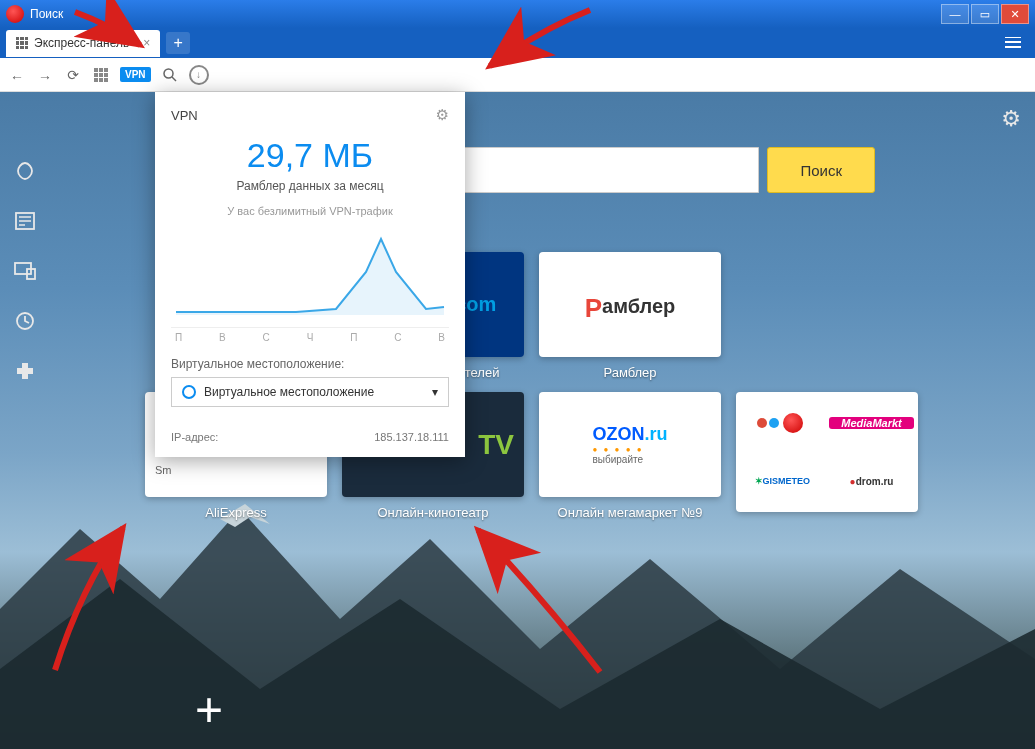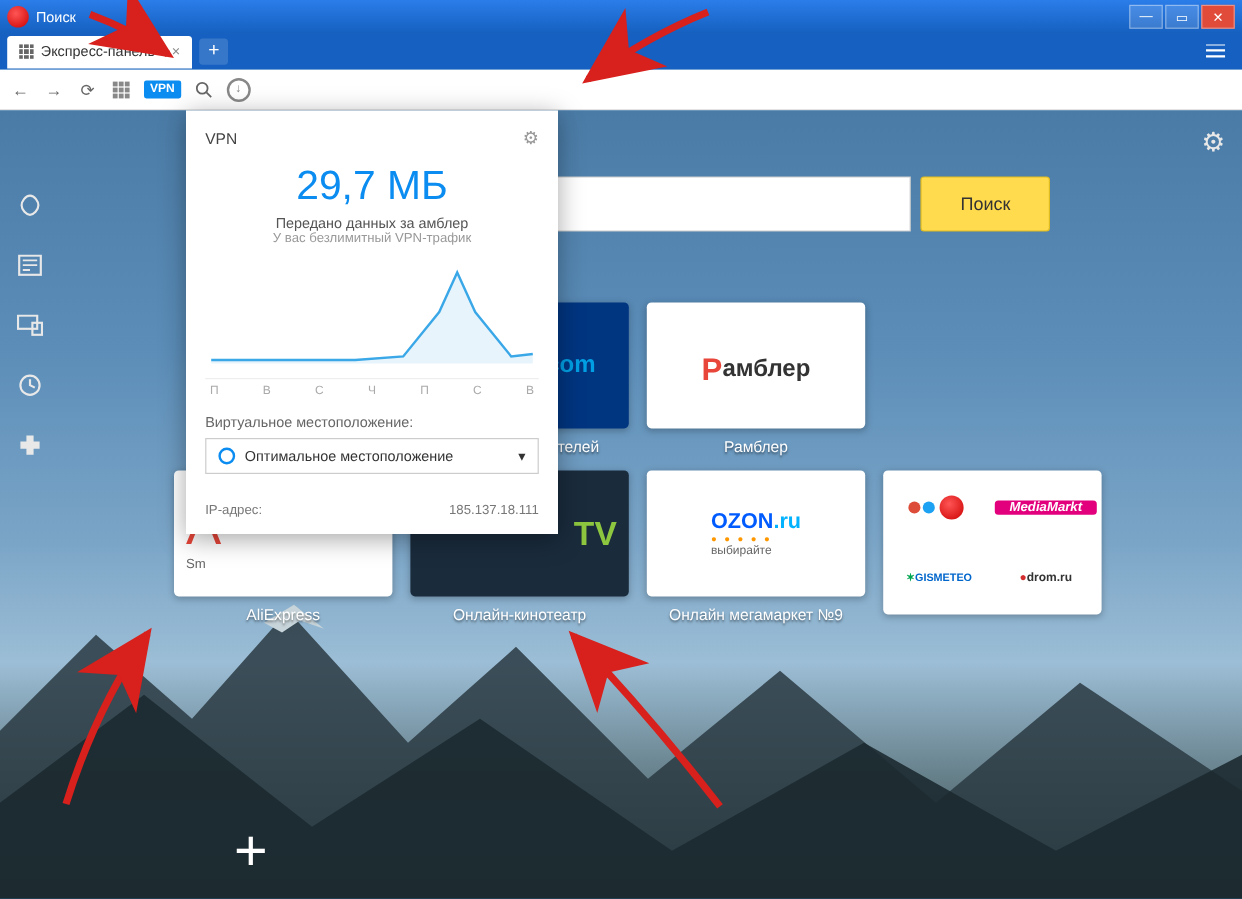--- a/index.html
+++ b/index.html
@@ -68,21 +68,21 @@
 .vpn-popup { position: absolute; top: 92px; left: 155px; width: 310px; background: #fff; box-shadow: 0 4px 20px rgba(0,0,0,0.35); padding: 14px 16px 10px; z-index: 100; }
 .vpn-head { display: flex; align-items: center; justify-content: space-between; margin-bottom: 12px; }
 .vpn-title { font-size: 13px; color: #444; }
 .vpn-gear { color: #999; font-size: 15px; }
 .toggle-row { display: flex; align-items: center; gap: 10px; margin-bottom: 18px; }
 .toggle { width: 42px; height: 22px; background: #0b8cf0; border-radius: 11px; position: relative; }
 .toggle::after { content: ''; position: absolute; right: 2px; top: 2px; width: 18px; height: 18px; background: #fff; border-radius: 50%; }
 .toggle-label { font-size: 13px; color: #333; }
 .data-amount { text-align: center; font-size: 34px; color: #0b8cf0; font-weight: 300; }
 .data-sub { text-align: center; font-size: 12px; color: #555; margin-top: 4px; }
-.data-sub2 { text-align: center; font-size: 11px; color: #999; margin-top: 0; margin-bottom: 10px; }
+.data-sub2 { text-align: center; font-size: 11px; color: #999; margin-top: 12px; margin-bottom: 10px; }
 .chart-area { height: 100px; position: relative; }
 .chart-labels { display: flex; justify-content: space-between; font-size: 10px; color: #aaa; padding: 0 4px; border-top: 1px solid #eee; padding-top: 4px; }
 .loc-label { font-size: 12px; color: #666; margin: 14px 0 6px; }
 .loc-select { border: 1px solid #ccc; padding: 7px 10px; display: flex; align-items: center; gap: 8px; font-size: 12px; color: #333; position: relative; }
 .loc-select .globe { width: 14px; height: 14px; border: 2px solid #0b8cf0; border-radius: 50%; display: inline-block; }
 .loc-select .caret { margin-left: auto; }
 .ip-row { display: flex; justify-content: space-between; font-size: 11px; color: #777; margin-top: 20px; padding: 4px 0; }
 
 
 .arrow { position: absolute; z-index: 200; pointer-events: none; }
@@ -277,41 +277,41 @@
     <div style="font-size:13px">Добавить сайт</div>
   </div>
 </div>
 
 <div class="vpn-popup">
   <div class="vpn-head">
     <span class="vpn-title">VPN</span>
     <span class="vpn-gear">⚙</span>
   </div>
   <div class="data-amount">29,7 МБ</div>
-  <div class="data-sub">Передано данных за амблер</div>
+  <div class="data-sub">Рамблер данных за месяц</div>
   <div class="data-sub2">У вас безлимитный VPN-трафик</div>
   <div class="chart-area">
     <svg width="278" height="90" viewBox="0 0 278 90">
       <path d="M5,85 L45,85 L85,85 L125,85 L165,82 L195,45 L210,12 L225,45 L255,82 L273,80" fill="none" stroke="#3ba8e8" stroke-width="2"></path>
       <path d="M5,85 L45,85 L85,85 L125,85 L165,82 L195,45 L210,12 L225,45 L255,82 L273,80 L273,88 L5,88 Z" fill="#3ba8e8" opacity="0.12"></path>
     </svg>
   </div>
   <div class="chart-labels">
     <span>П</span>
       <span>В</span>
       <span>С</span>
       <span>Ч</span>
       <span>П</span>
       <span>С</span>
       <span>В</span>
   </div>
   <div class="loc-label">Виртуальное местоположение:</div>
   <div class="loc-select">
     <span class="globe"></span>
-    <span>Оптимальное местоположение</span>
+    <span>Виртуальное местоположение</span>
     <span class="caret">▾</span>
   </div>
   <div class="ip-row">
     <span>IP-адрес:</span>
     <span>185.137.18.111</span>
   </div>
 </div>
 
 <svg class="arrow" style="left:0;top:0" width="1035" height="749">
   <defs>

